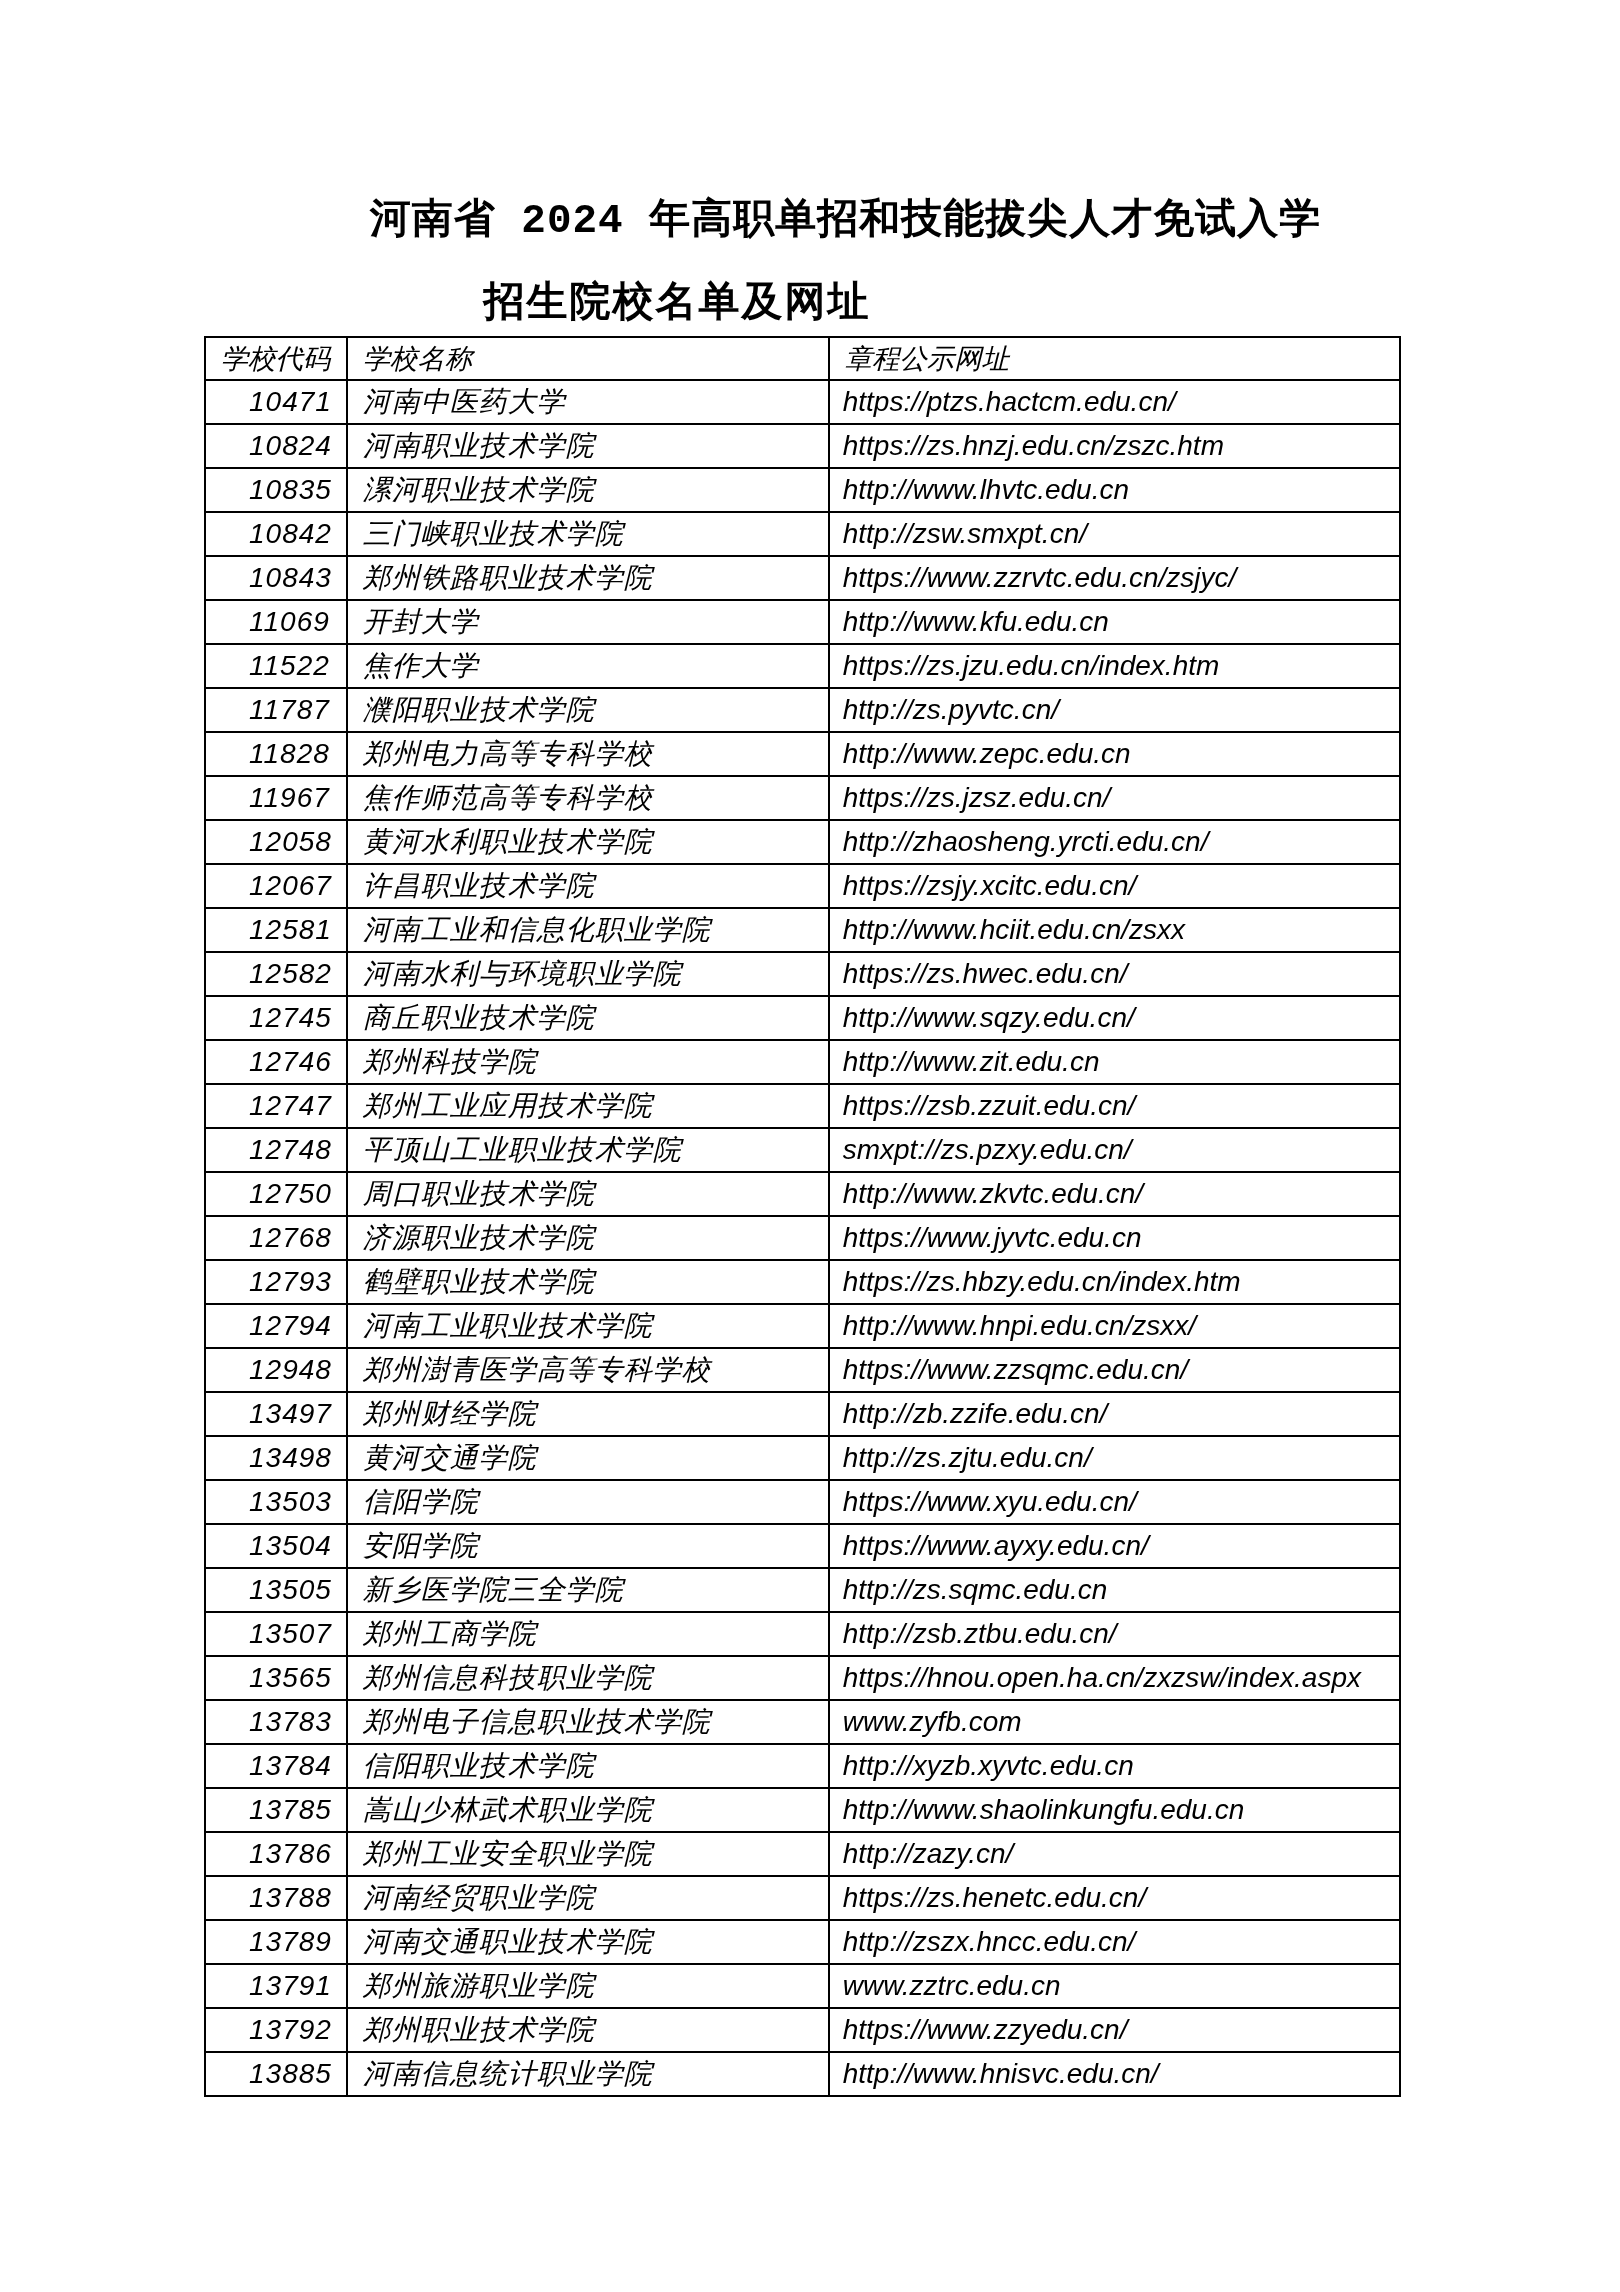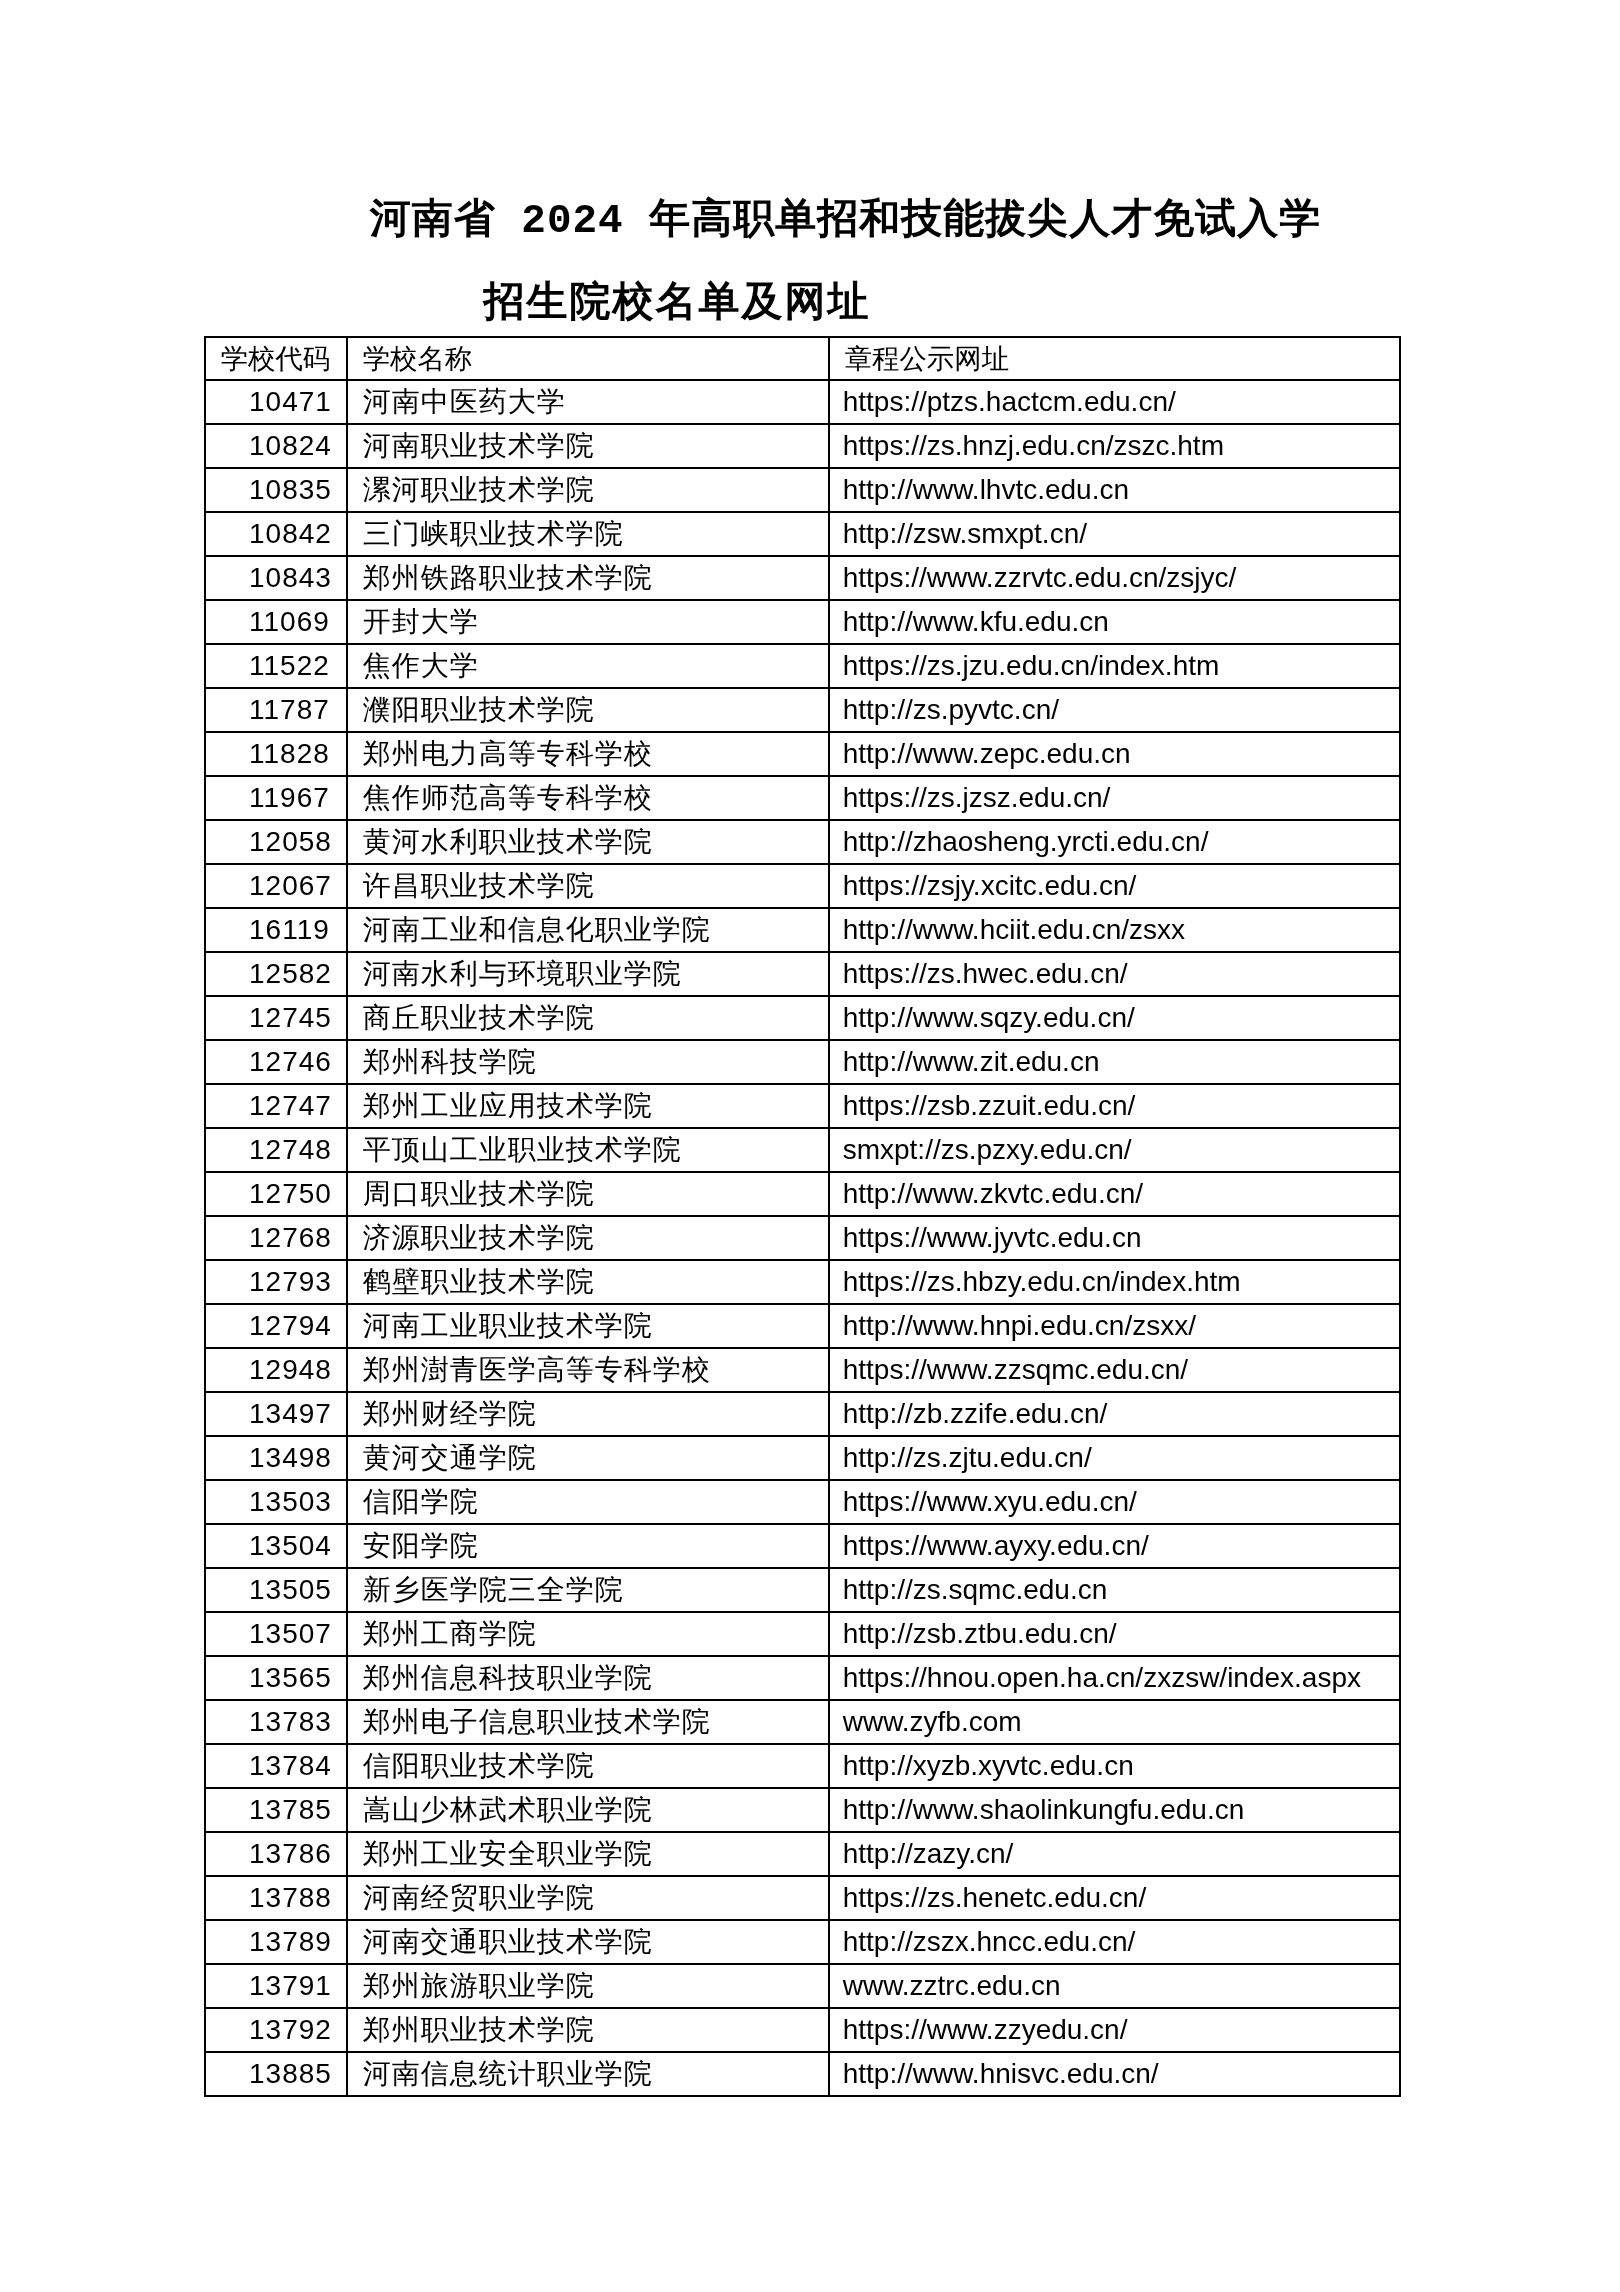--- a/index.html
+++ b/index.html
@@ -34,20 +34,21 @@
     letter-spacing:2px;
     white-space:nowrap;
   }
   table.school-table {
     position:absolute;
     left:204px; top:336px;
     width:1196px;
     border-collapse:collapse;
     table-layout:fixed;
     border:2.9px solid #000;
+    font-style:italic;
   }
   .school-table th, .school-table td {
     border:2px solid #000;
     vertical-align:middle;
     text-align:left;
     padding:0 5.9px 0 14.7px;
     font-size:28px;
     color:#000;
     overflow:hidden;
     white-space:nowrap;
@@ -149,21 +150,21 @@
           <td class="code-cell">12058</td>
           <td class="name-cell">黄河水利职业技术学院</td>
           <td class="url-cell">http://zhaosheng.yrcti.edu.cn/</td>
         </tr>
         <tr>
           <td class="code-cell">12067</td>
           <td class="name-cell">许昌职业技术学院</td>
           <td class="url-cell">https://zsjy.xcitc.edu.cn/</td>
         </tr>
         <tr>
-          <td class="code-cell">16119</td>
+          <td class="code-cell">12581</td>
           <td class="name-cell">河南工业和信息化职业学院</td>
           <td class="url-cell">http://www.hciit.edu.cn/zsxx</td>
         </tr>
         <tr>
           <td class="code-cell">12582</td>
           <td class="name-cell">河南水利与环境职业学院</td>
           <td class="url-cell">https://zs.hwec.edu.cn/</td>
         </tr>
         <tr>
           <td class="code-cell">12745</td>

